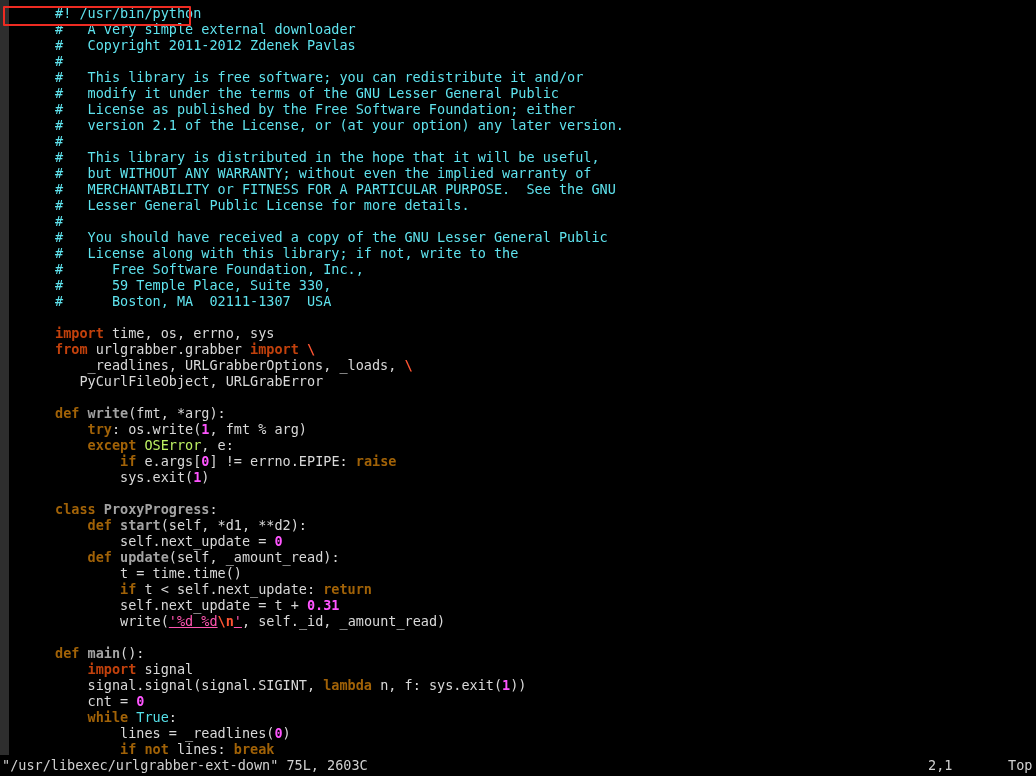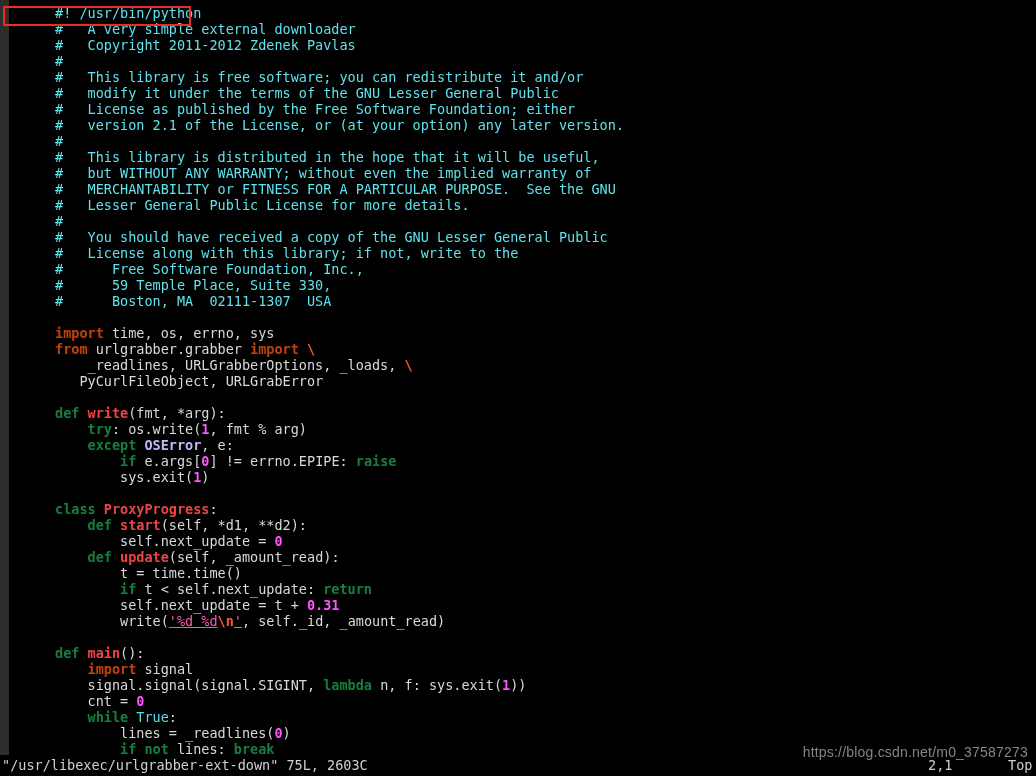--- a/index.html
+++ b/index.html
@@ -44,28 +44,28 @@
     padding-left: 46px;
   }
 
   .ln {
     height: 16px;
     white-space: pre;
   }
 
   
   .c-comment  { color: #5fe3ee; }           
-  .c-kw       { color: #15803d; font-weight: bold; }  
+  .c-kw       { color: #a16207; font-weight: bold; }  
   .c-pre      { color: #c2410c; font-weight: bold; }  
-  .c-func     { color: #ef4444; font-weight: bold; }  
+  .c-func     { color: #a3a3a3; font-weight: bold; }  
   .c-ident    { color: #d9d9d9; }           
   .c-num      { color: #ff55ff; font-weight: bold; }  
   .c-str      { color: #ff55b0; text-decoration: underline; }           
   .c-esc      { color: #ff5533; font-weight: bold; }  
-  .c-exc      { color: #c4b5fd; font-weight: bold; }  
+  .c-exc      { color: #bef264; font-weight: normal; }  
   .c-bool     { color: #55e0e8; font-weight: normal; }  
   .c-cont     { color: #ff5533; font-weight: bold; }  
 
   
   #shebang-box {
     position: absolute;
     left: 3px;
     top: 6px;
     width: 188px;
     height: 20px;
@@ -127,15 +127,14 @@
   <div id="buffer"><div class="ln"><span class="c-comment">#!</span><span class="c-comment"> /usr/bin/python</span></div><div class="ln"><span class="c-comment">#   A very simple external downloader</span></div><div class="ln"><span class="c-comment">#   Copyright 2011-2012 Zdenek Pavlas</span></div><div class="ln"><span class="c-comment">#</span></div><div class="ln"><span class="c-comment">#   This library is free software; you can redistribute it and/or</span></div><div class="ln"><span class="c-comment">#   modify it under the terms of the GNU Lesser General Public</span></div><div class="ln"><span class="c-comment">#   License as published by the Free Software Foundation; either</span></div><div class="ln"><span class="c-comment">#   version 2.1 of the License, or (at your option) any later version.</span></div><div class="ln"><span class="c-comment">#</span></div><div class="ln"><span class="c-comment">#   This library is distributed in the hope that it will be useful,</span></div><div class="ln"><span class="c-comment">#   but WITHOUT ANY WARRANTY; without even the implied warranty of</span></div><div class="ln"><span class="c-comment">#   MERCHANTABILITY or FITNESS FOR A PARTICULAR PURPOSE.  See the GNU</span></div><div class="ln"><span class="c-comment">#   Lesser General Public License for more details.</span></div><div class="ln"><span class="c-comment">#</span></div><div class="ln"><span class="c-comment">#   You should have received a copy of the GNU Lesser General Public</span></div><div class="ln"><span class="c-comment">#   License along with this library; if not, write to the</span></div><div class="ln"><span class="c-comment">#      Free Software Foundation, Inc.,</span></div><div class="ln"><span class="c-comment">#      59 Temple Place, Suite 330,</span></div><div class="ln"><span class="c-comment">#      Boston, MA  02111-1307  USA</span></div><div class="ln">&nbsp;</div><div class="ln"><span class="c-pre">import</span><span class="c-ident"> time, os, errno, sys</span></div><div class="ln"><span class="c-pre">from</span><span class="c-ident"> urlgrabber.grabber </span><span class="c-pre">import</span><span class="c-ident"> </span><span class="c-cont">\</span></div><div class="ln"><span class="c-ident">    _readlines, URLGrabberOptions, _loads, </span><span class="c-cont">\</span></div><div class="ln"><span class="c-ident">   PyCurlFileObject, URLGrabError</span></div><div class="ln">&nbsp;</div><div class="ln"><span class="c-kw">def</span><span class="c-ident"> </span><span class="c-func">write</span><span class="c-ident">(fmt, *arg):</span></div><div class="ln"><span class="c-ident">    </span><span class="c-kw">try</span><span class="c-ident">: os.write(</span><span class="c-num">1</span><span class="c-ident">, fmt % arg)</span></div><div class="ln"><span class="c-ident">    </span><span class="c-kw">except</span><span class="c-ident"> </span><span class="c-exc">OSError</span><span class="c-ident">, e:</span></div><div class="ln"><span class="c-ident">        </span><span class="c-kw">if</span><span class="c-ident"> e.args[</span><span class="c-num">0</span><span class="c-ident">] != errno.EPIPE: </span><span class="c-kw">raise</span></div><div class="ln"><span class="c-ident">        sys.exit(</span><span class="c-num">1</span><span class="c-ident">)</span></div><div class="ln">&nbsp;</div><div class="ln"><span class="c-kw">class</span><span class="c-ident"> </span><span class="c-func">ProxyProgress</span><span class="c-ident">:</span></div><div class="ln"><span class="c-ident">    </span><span class="c-kw">def</span><span class="c-ident"> </span><span class="c-func">start</span><span class="c-ident">(self, *d1, **d2):</span></div><div class="ln"><span class="c-ident">        self.next_update = </span><span class="c-num">0</span></div><div class="ln"><span class="c-ident">    </span><span class="c-kw">def</span><span class="c-ident"> </span><span class="c-func">update</span><span class="c-ident">(self, _amount_read):</span></div><div class="ln"><span class="c-ident">        t = time.time()</span></div><div class="ln"><span class="c-ident">        </span><span class="c-kw">if</span><span class="c-ident"> t &lt; self.next_update: </span><span class="c-kw">return</span></div><div class="ln"><span class="c-ident">        self.next_update = t + </span><span class="c-num">0.31</span></div><div class="ln"><span class="c-ident">        write(</span><span class="c-str">'%d %d</span><span class="c-esc">\n</span><span class="c-str">'</span><span class="c-ident">, self._id, _amount_read)</span></div><div class="ln">&nbsp;</div><div class="ln"><span class="c-kw">def</span><span class="c-ident"> </span><span class="c-func">main</span><span class="c-ident">():</span></div><div class="ln"><span class="c-ident">    </span><span class="c-pre">import</span><span class="c-ident"> signal</span></div><div class="ln"><span class="c-ident">    signal.signal(signal.SIGINT, </span><span class="c-kw">lambda</span><span class="c-ident"> n, f: sys.exit(</span><span class="c-num">1</span><span class="c-ident">))</span></div><div class="ln"><span class="c-ident">    cnt = </span><span class="c-num">0</span></div><div class="ln"><span class="c-ident">    </span><span class="c-kw">while</span><span class="c-ident"> </span><span class="c-bool">True</span><span class="c-ident">:</span></div><div class="ln"><span class="c-ident">        lines = _readlines(</span><span class="c-num">0</span><span class="c-ident">)</span></div><div class="ln"><span class="c-ident">        </span><span class="c-kw">if</span><span class="c-ident"> </span><span class="c-kw">not</span><span class="c-ident"> lines: </span><span class="c-kw">break</span></div></div>
 
   <div id="shebang-box"></div>
 
   <div id="statusline">
     <span id="status-file">"/usr/libexec/urlgrabber-ext-down" 75L, 2603C</span>
     <span id="status-pos">2,1</span>
     <span id="status-scroll">Top</span>
   </div>
 
-  <div id="watermark">https://blog.csdn.net/m0_37587273</div>
 
 </div>
 
 </body></html>

